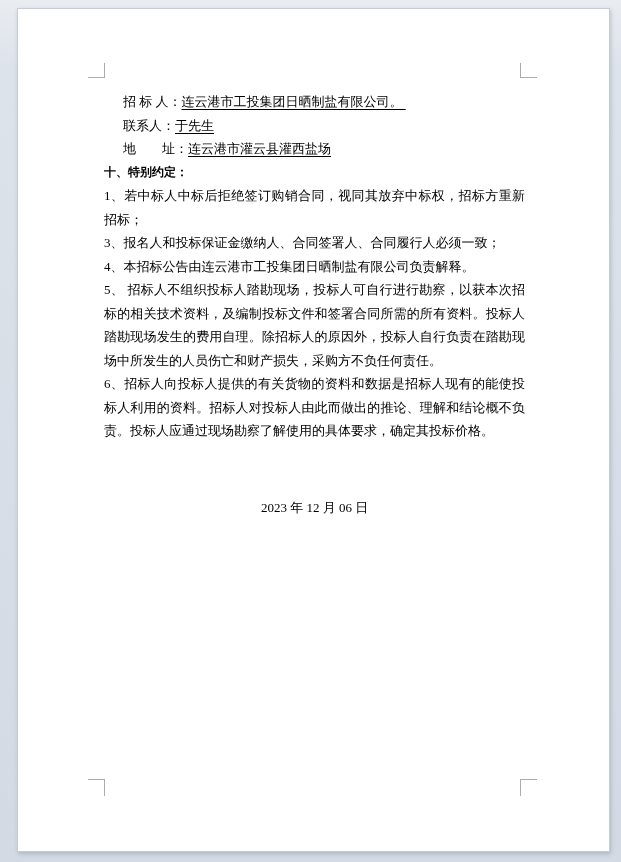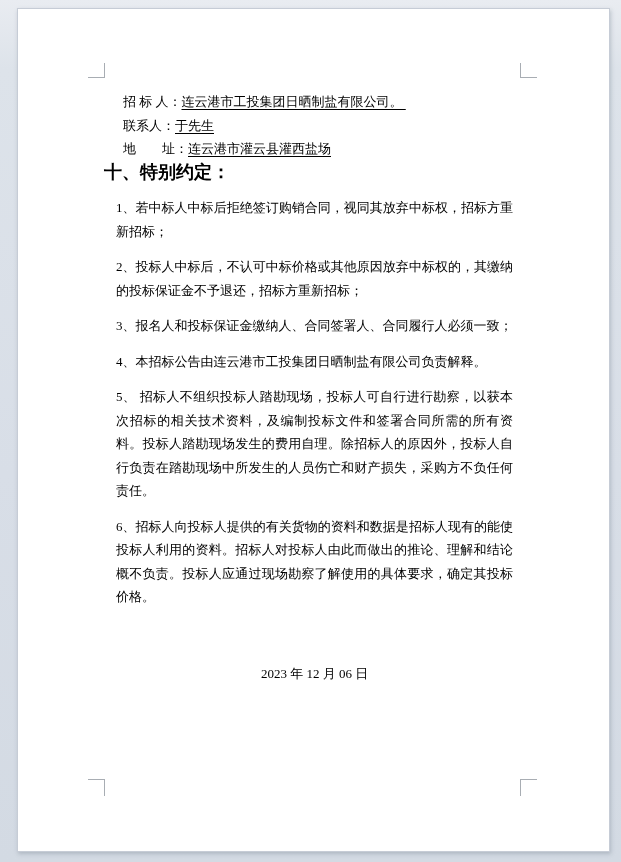--- a/index.html
+++ b/index.html
@@ -51,24 +51,24 @@
   .contact-line {
     padding-left: 19px;
     white-space: nowrap;
   }
   .contact-line .value {
     text-decoration: underline;
     text-underline-offset: 3px;
   }
   .section-heading {
     font-weight: bold;
-    font-size: 18px;
+    font-size: 12px;
   }
   .clause {
-    margin: 12px;
+    margin: 0;
     text-align: justify;
   }
   .date-line {
     margin-top: 53px;
     text-align: center;
   }
 </style>
 </head>
 <body>
 
@@ -91,21 +91,20 @@
       </div>
 
       <div class="contact-line">
         <span>地　　址：</span><span class="value">连云港市灌云县灌西盐场</span>
       </div>
 
 
       <div class="section-heading">十、特别约定：</div>
 
       <p class="clause">1、若中标人中标后拒绝签订购销合同，视同其放弃中标权，招标方重新招标；</p>
-      <p class="clause">2、投标人中标后，不认可中标价格或其他原因放弃中标权的，其缴纳的投标保证金不予退还，招标方重新招标；</p>
       <p class="clause">3、报名人和投标保证金缴纳人、合同签署人、合同履行人必须一致；</p>
       <p class="clause">4、本招标公告由连云港市工投集团日晒制盐有限公司负责解释。</p>
       <p class="clause">5、 招标人不组织投标人踏勘现场，投标人可自行进行勘察，以获本次招标的相关技术资料，及编制投标文件和签署合同所需的所有资料。投标人踏勘现场发生的费用自理。除招标人的原因外，投标人自行负责在踏勘现场中所发生的人员伤亡和财产损失，采购方不负任何责任。</p>
       <p class="clause">6、招标人向投标人提供的有关货物的资料和数据是招标人现有的能使投标人利用的资料。招标人对投标人由此而做出的推论、理解和结论概不负责。投标人应通过现场勘察了解使用的具体要求，确定其投标价格。</p>
 
       <div class="date-line">2023 年 12 月 06 日</div>
 
     </div>
   </div>
 </div>

